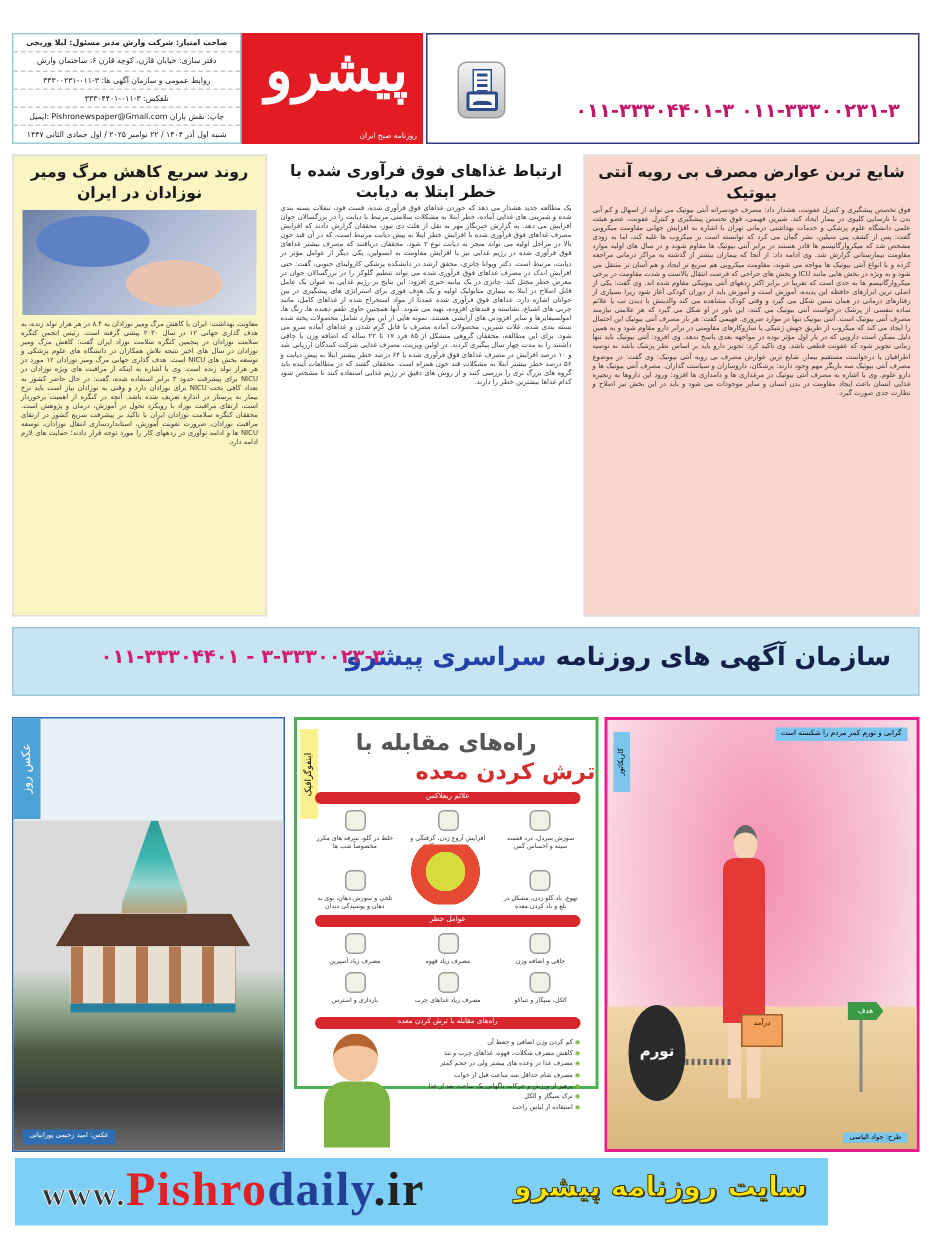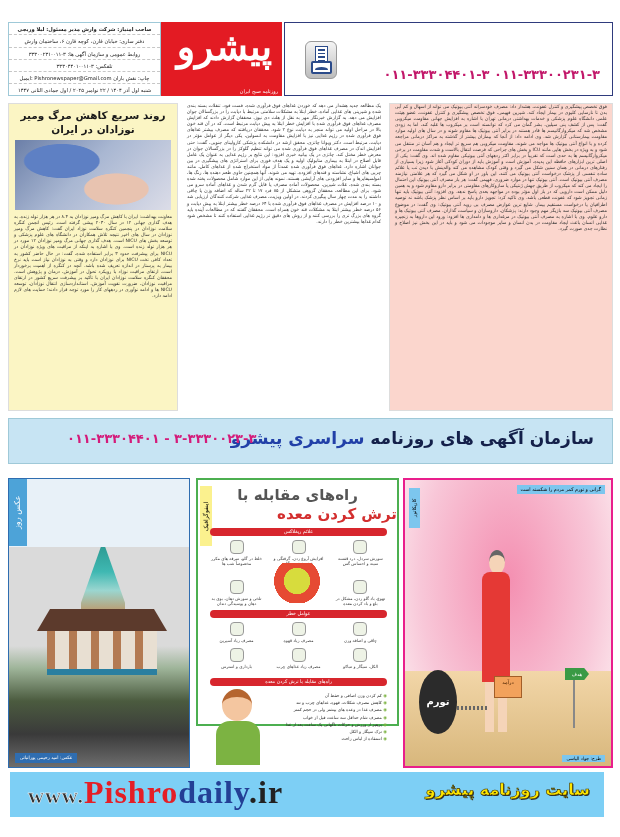--- a/index.html
+++ b/index.html
@@ -68,27 +68,27 @@
 #cartoon .man{position:absolute;left:77px;top:92px;width:28px;height:110px;background:#e53935;border-radius:8px 8px 0 0}
 #cartoon .head{position:absolute;left:84px;top:70px;width:16px;height:24px;background:#f5d4b8;border-radius:50%;border-top:5px solid #666}
 #cartoon .legs{position:absolute;left:80px;top:202px;width:22px;height:50px;background:repeating-linear-gradient(90deg,#f5d4b8 0 9px,transparent 9px 13px)}
 #cartoon .ball{position:absolute;left:14px;top:190px;width:38px;height:64px;border-radius:50%;background:#2b2b2b;color:#fff;font-size:10px;font-weight:bold;text-align:center;line-height:64px;direction:rtl}
 #cartoon .chain{position:absolute;left:52px;top:226px;width:30px;height:4px;border-top:2px dotted #666;border-bottom:2px dotted #666}
 #cartoon .brief{position:absolute;left:89px;top:196px;width:28px;height:22px;background:#f2a25c;border:1px solid #a25e28;font-size:5px;text-align:center;line-height:10px;direction:rtl;color:#4a2200}
 #cartoon .sign{position:absolute;left:168px;top:188px;width:2px;height:60px;background:#888}
 #cartoon .signboard{position:absolute;left:160px;top:188px;width:24px;height:12px;background:#3a9a45;color:#fff;font-size:5px;text-align:center;line-height:12px;clip-path:polygon(0 0,80% 0,100% 50%,80% 100%,0 100%);direction:rtl}
 #cartoon .credit{position:absolute;right:6px;bottom:4px;background:#7cc6ee;font-size:4.5px;padding:1px 4px;direction:rtl}
 
-#bottom{left:10px;top:772px;width:594px;height:45px;background:#7dcff5}
+#bottom{left:10px;top:772px;width:542px;height:45px;background:#7dcff5}
 #bottom .url{position:absolute;left:18px;top:2px;font-size:32px;font-family:"Liberation Serif","DejaVu Serif",serif;font-weight:bold;letter-spacing:1px;white-space:nowrap}
 #bottom .url .w{color:#333;font-size:22px;-webkit-text-stroke:0.5px #fff}
 #bottom .url .r{color:#e41e26}
 #bottom .url .b{color:#233f95}
 #bottom .url .k{color:#222}
-#bottom .site{position:absolute;right:14px;top:8px;font-size:16px;font-weight:bold;color:#ffe600;-webkit-text-stroke:0.6px #3a3000;text-shadow:1px 1px 0 #333;direction:rtl}
+#bottom .site{position:absolute;right:14px;top:8px;font-size:19px;font-weight:bold;color:#ffe600;-webkit-text-stroke:0.6px #3a3000;text-shadow:1px 1px 0 #333;direction:rtl}
 </style>
 </head>
 <body>
 
 <div id="info" class="abs">
   <div class="row">صاحب امتیاز: شرکت وارش    مدیر مسئول: لیلا وریجی</div>
   <div class="row">دفتر ساری: خیابان قارن، کوچه قارن ۶، ساختمان وارش</div>
   <div class="row">روابط عمومی و سازمان آگهی ها: ۳-۰۱۱-۳۳۳۰۰۲۳۱</div>
   <div class="row">تلفکس: ۳-۰۱۱-۳۳۳۰۴۴۰۱</div>
   <div class="row">ایمیل: Pishronewspaper@Gmail.com  چاپ: نقش باران</div>
@@ -108,24 +108,26 @@
         <i></i>
         <i></i>
       </div>
     <div class="box"></div>
     <div class="hs"></div>
   </div>
   <div class="nums">۰۱۱-۳۳۳۰۴۴۰۱-۳   ۰۱۱-۳۳۳۰۰۲۳۱-۳</div>
 </div>
 
 <div id="art1" class="abs art">
+  <h2>شایع ترین عوارض مصرف بی رویه آنتی بیوتیک</h2>
   <p>فوق تخصص پیشگیری و کنترل عفونت، هشدار داد: مصرف خودسرانه آنتی بیوتیک می تواند از اسهال و کم آبی بدن تا نارسایی کلیوی در بیمار ایجاد کند. شیرین فهیمی، فوق تخصص پیشگیری و کنترل عفونت، عضو هیئت علمی دانشگاه علوم پزشکی و خدمات بهداشتی درمانی تهران با اشاره به افزایش جهانی مقاومت میکروبی گفت: پس از کشف پنی سیلین، بشر گمان می کرد که توانسته است بر میکروب ها غلبه کند، اما به زودی مشخص شد که میکروارگانیسم ها قادر هستند در برابر آنتی بیوتیک ها مقاوم شوند و در سال های اولیه موارد مقاومت بیمارستانی گزارش شد. وی ادامه داد: از آنجا که بیماران بیشتر از گذشته به مراکز درمانی مراجعه کرده و با انواع آنتی بیوتیک ها مواجه می شوند، مقاومت میکروبی هم سریع تر ایجاد و هم آسان تر منتقل می شود و به ویژه در بخش هایی مانند ICU و بخش های جراحی که فرصت انتقال بالاست و شدت مقاومت در برخی میکروارگانیسم ها به حدی است که تقریباً در برابر اکثر ردههای آنتی بیوتیکی مقاوم شده اند. وی گفت: یکی از اصلی ترین ابزارهای حافظه این پدیده، آموزش است و آموزش باید از دوران کودکی آغاز شود زیرا بسیاری از رفتارهای درمانی در همان سنین شکل می گیرد و وقتی کودک مشاهده می کند والدینش با دیدن تب یا علائم ساده تنفسی از پزشک درخواست آنتی بیوتیک می کنند، این باور در او شکل می گیرد که هر علامتی نیازمند مصرف آنتی بیوتیک است. آنتی بیوتیک تنها در موارد ضروری. فهیمی گفت: هر بار مصرف آنتی بیوتیک این احتمال را ایجاد می کند که میکروب از طریق جهش ژنتیکی یا سازوکارهای مقاومتی در برابر دارو مقاوم شود و به همین دلیل ممکن است دارویی که در بار اول مؤثر بوده در مواجهه بعدی پاسخ ندهد. وی افزود: آنتی بیوتیک باید تنها زمانی تجویز شود که عفونت قطعی باشد. وی تاکید کرد: تجویز دارو باید بر اساس نظر پزشک باشد نه توصیه اطرافیان یا درخواست مستقیم بیمار. شایع ترین عوارض مصرف بی رویه آنتی بیوتیک: وی گفت: در موضوع مصرف آنتی بیوتیک سه بازیگر مهم وجود دارند: پزشکان، داروسازان و سیاست گذاران. مصرف آنتی بیوتیک ها و دارو علوم. وی با اشاره به مصرف آنتی بیوتیک در مرغداری ها و دامداری ها افزود: ورود این داروها به زنجیره غذایی انسان باعث ایجاد مقاومت در بدن انسان و سایر موجودات می شود و باید در این بخش نیز اصلاح و نظارت جدی صورت گیرد.</p>
 </div>
 
 <div id="art2" class="abs art">
+  <h2>ارتباط غذاهای فوق فرآوری شده با خطر ابتلا به دیابت</h2>
   <p>یک مطالعه جدید هشدار می دهد که خوردن غذاهای فوق فرآوری شده، فست فود، تنقلات بسته بندی شده و شیرینی های غذایی آماده، خطر ابتلا به مشکلات سلامتی مرتبط با دیابت را در بزرگسالان جوان افزایش می دهد. به گزارش خبرنگار مهر به نقل از هلث دی نیوز، محققان گزارش دادند که افزایش مصرف غذاهای فوق فرآوری شده با افزایش خطر ابتلا به پیش دیابت مرتبط است، که در آن قند خون بالا در مراحل اولیه می تواند منجر به دیابت نوع ۲ شود. محققان دریافتند که مصرف بیشتر غذاهای فوق فرآوری شده در رژیم غذایی نیز با افزایش مقاومت به انسولین، یکی دیگر از عوامل مؤثر در دیابت، مرتبط است. دکتر ویوانا چاتزی، محقق ارشد در دانشکده پزشکی کارولینای جنوبی، گفت: حتی افزایش اندک در مصرف غذاهای فوق فرآوری شده می تواند تنظیم گلوکز را در بزرگسالان جوان در معرض خطر مختل کند. چاتزی در یک بیانیه خبری افزود: این نتایج بر رژیم غذایی به عنوان یک عامل قابل اصلاح در ابتلا به بیماری متابولیک اولیه و یک هدف فوری برای استراتژی های پیشگیری در بین جوانان اشاره دارد. غذاهای فوق فرآوری شده عمدتاً از مواد استخراج شده از غذاهای کامل، مانند چربی های اشباع، نشاسته و قندهای افزوده، تهیه می شوند. آنها همچنین حاوی طعم دهنده ها، رنگ ها، امولسیفایرها و سایر افزودنی های آرایشی هستند. نمونه هایی از این موارد شامل محصولات پخته شده بسته بندی شده، غلات شیرین، محصولات آماده مصرف یا قابل گرم شدن و غذاهای آماده سرو می شود. برای این مطالعه، محققان گروهی متشکل از ۸۵ فرد ۱۷ تا ۲۲ ساله که اضافه وزن یا چاقی داشتند را به مدت چهار سال پیگیری کردند. در اولین ویزیت، مصرف غذایی شرکت کنندگان ارزیابی شد و ۱۰ درصد افزایش در مصرف غذاهای فوق فرآوری شده با ۶۴ درصد خطر بیشتر ابتلا به پیش دیابت و ۵۶ درصد خطر بیشتر ابتلا به مشکلات قند خون همراه است. محققان گفتند که در مطالعات آینده باید گروه های بزرگ تری را بررسی کنند و از روش های دقیق تر رژیم غذایی استفاده کنند تا مشخص شود کدام غذاها بیشترین خطر را دارند.</p>
 </div>
 
 <div id="art3" class="abs art">
   <h2>روند سریع کاهش مرگ ومیر نوزادان در ایران</h2>
   <div class="photo"></div>
   <p>معاونت بهداشت: ایران با کاهش مرگ ومیر نوزادان به ۸.۴ در هر هزار تولد زنده، به هدف گذاری جهانی ۱۲ در سال ۲۰۳۰ پیشی گرفته است. رئیس انجمن کنگره سلامت نوزادان در پنجمین کنگره سلامت نوزاد ایران گفت: کاهش مرگ ومیر نوزادان در سال های اخیر نتیجه تلاش همکاران در دانشگاه های علوم پزشکی و توسعه بخش های NICU است. هدف گذاری جهانی مرگ ومیر نوزادان ۱۲ مورد در هر هزار تولد زنده است. وی با اشاره به اینکه از مراقبت های ویژه نوزادان در NICU برای پیشرفت حدود ۳ برابر استفاده شده، گفت: در حال حاضر کشور به تعداد کافی تخت NICU برای نوزادان دارد و وقتی به نوزادان نیاز است باید نرخ بیمار به پرستار در اندازه تعریف شده باشد. آنچه در کنگره از اهمیت برخوردار است، ارتقای مراقبت نوزاد با رویکرد تحول در آموزش، درمان و پژوهش است. محققان کنگره سلامت نوزادان ایران با تاکید بر پیشرفت سریع کشور در ارتقای مراقبت نوزادان، ضرورت تقویت آموزش، استانداردسازی انتقال نوزادان، توسعه NICU ها و ادامه نوآوری در ردههای کار را مورد توجه قرار دادند؛ حمایت های لازم ادامه دارد.</p>
 </div>
 
 <div id="midbanner" class="abs">

